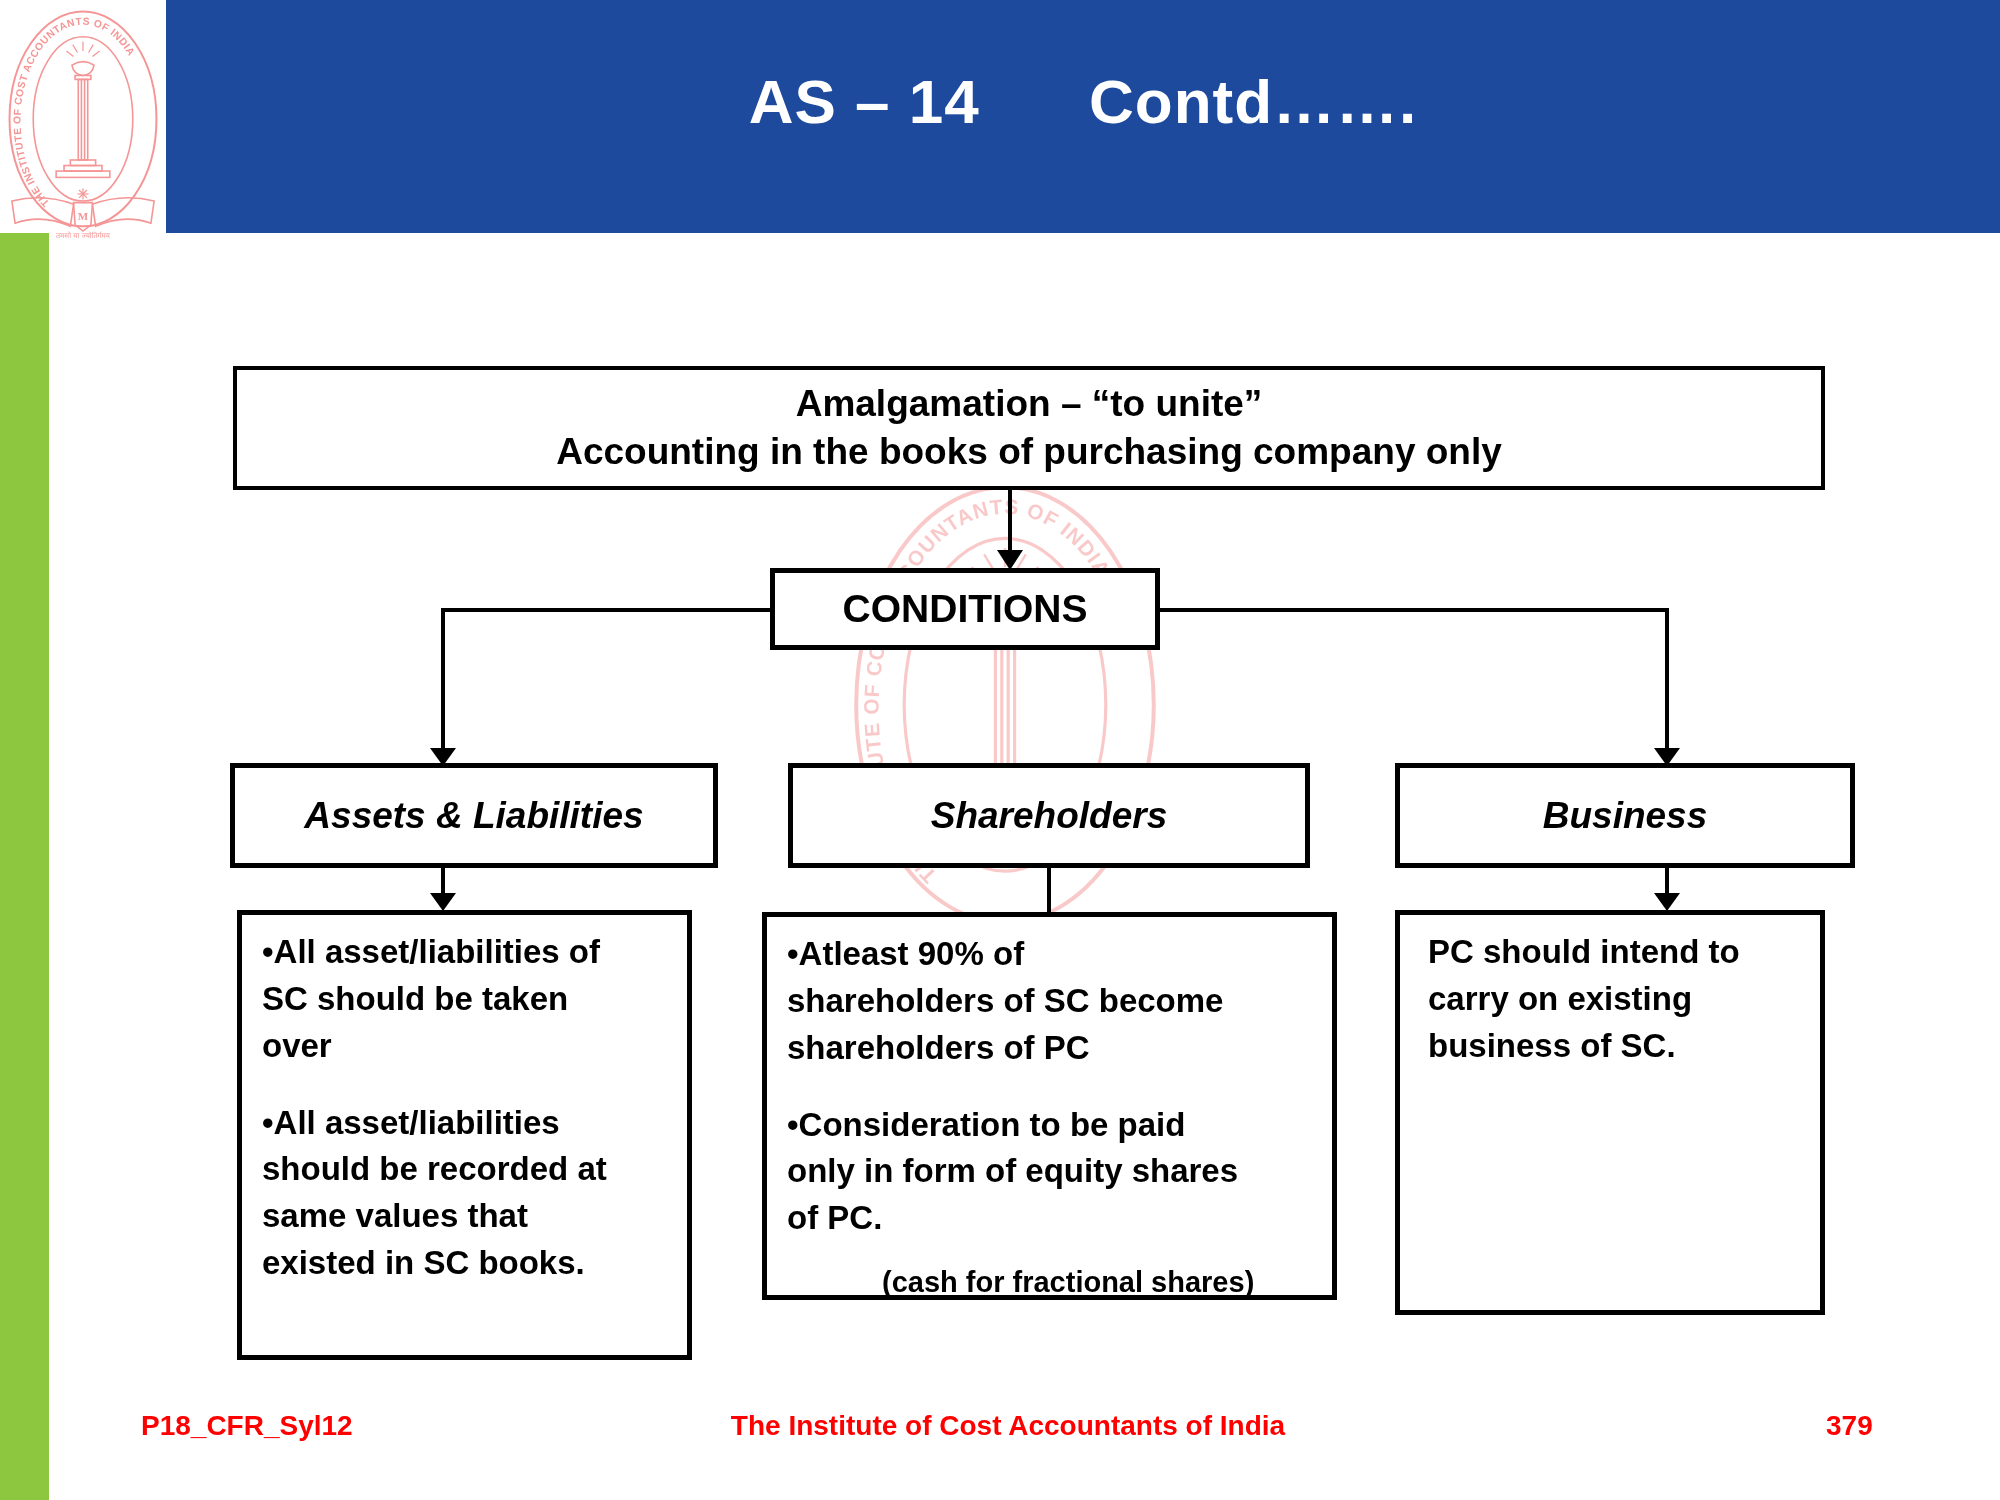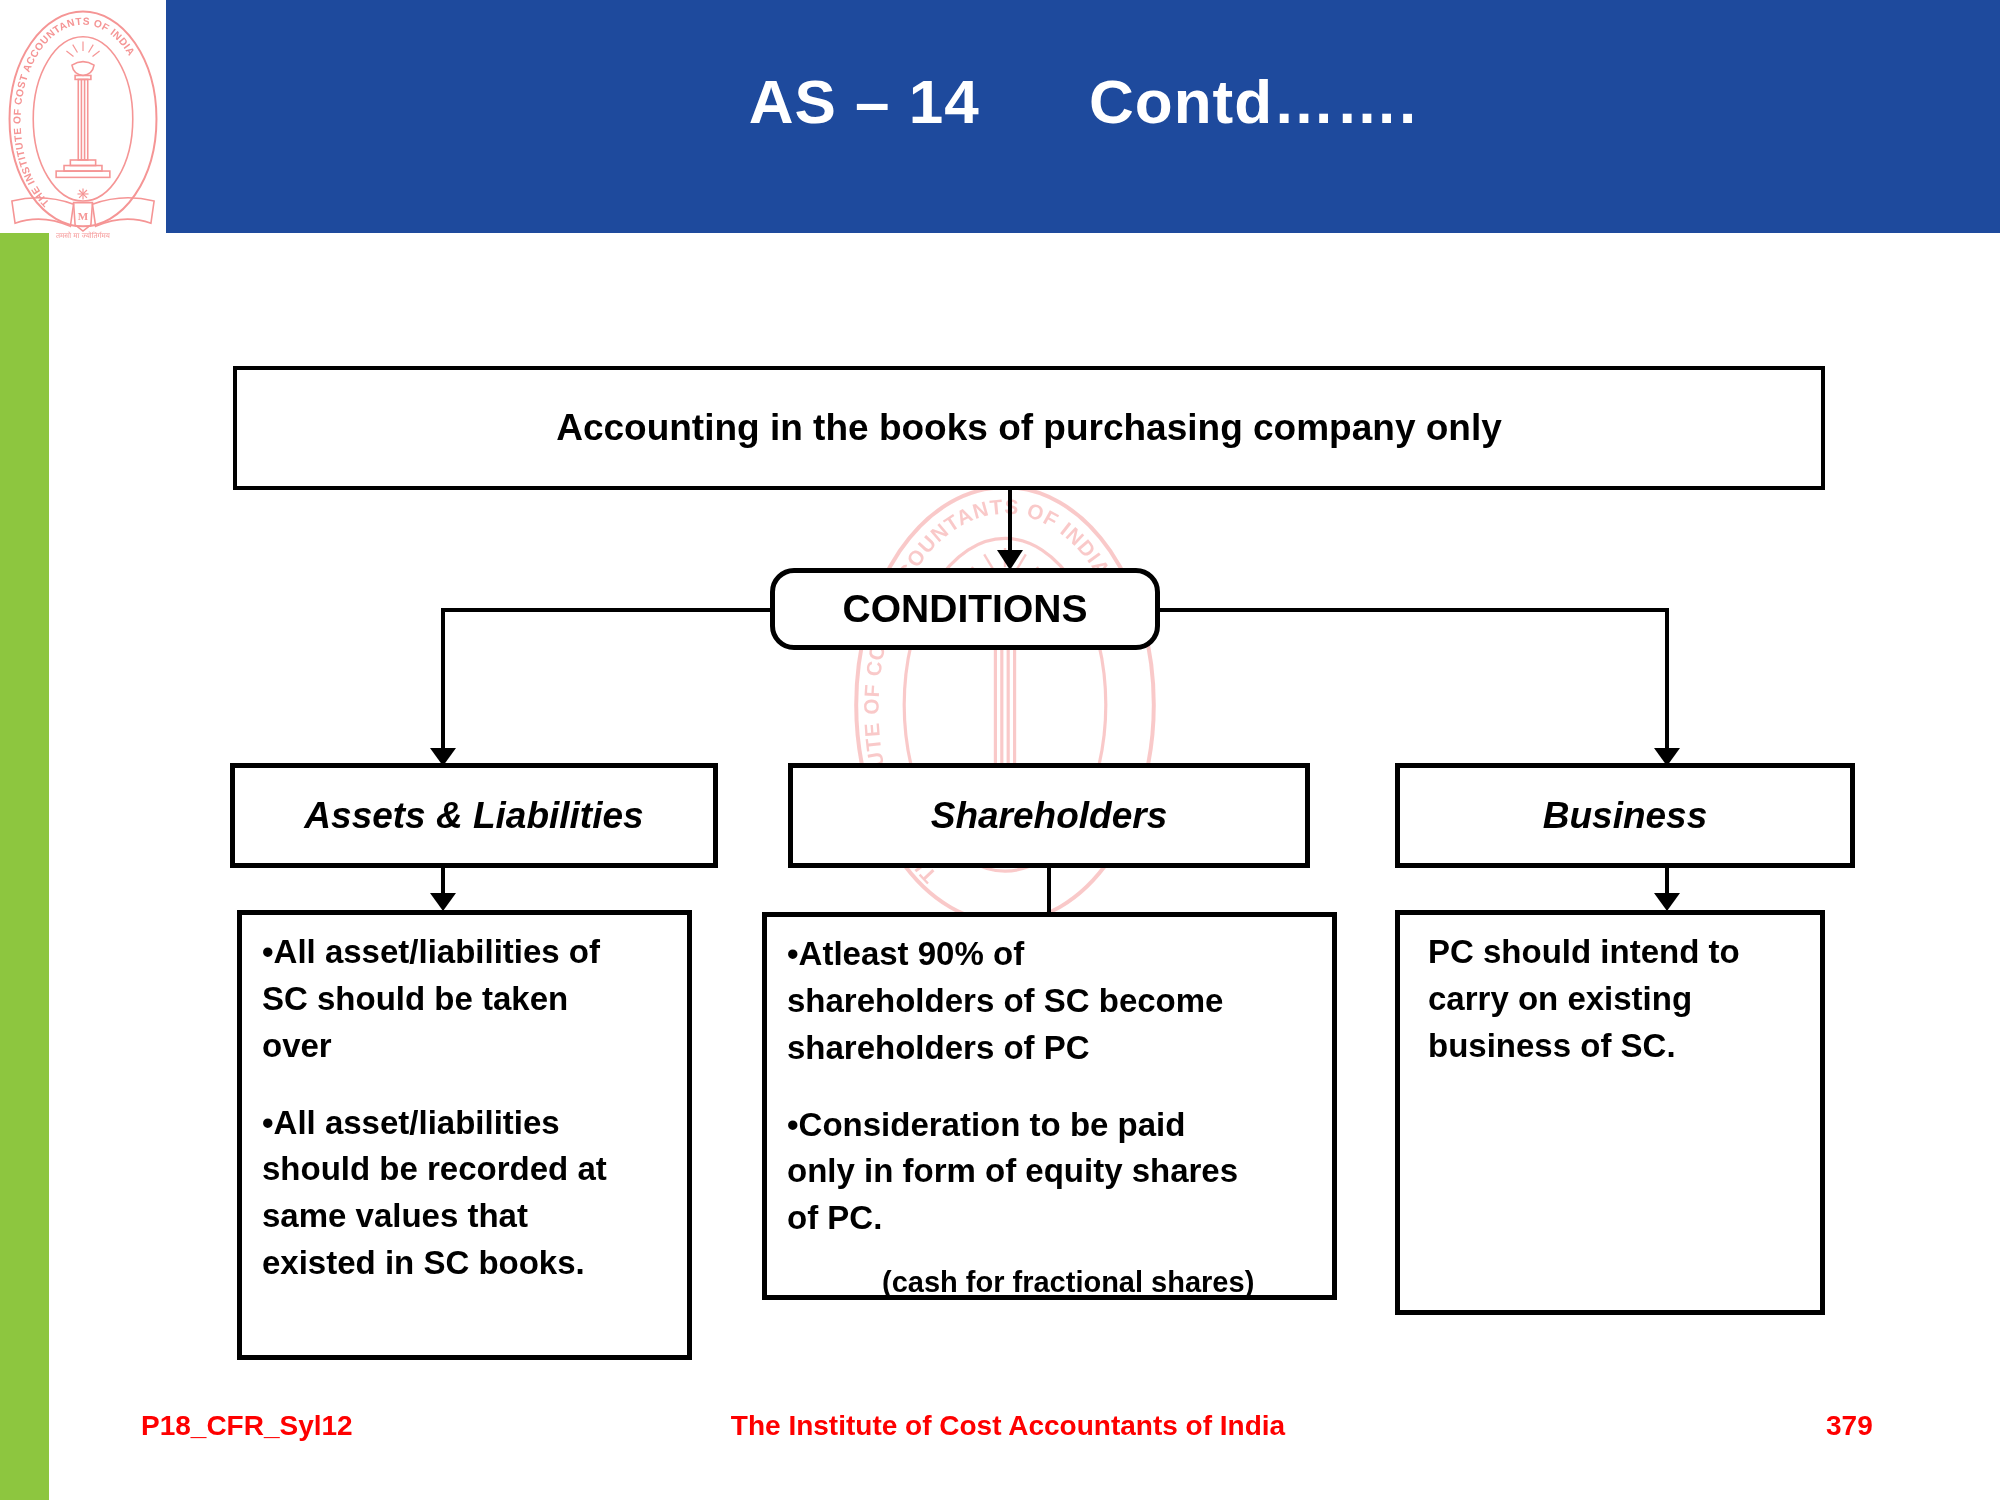--- a/index.html
+++ b/index.html
@@ -24,21 +24,21 @@
   .connectors{position:absolute;left:0;top:0;width:2000px;height:1500px;z-index:2;}
   .connectors polyline, .connectors line{stroke:var(--line-black);stroke-width:4;fill:none;}
   .connectors polygon{fill:var(--line-black);}
 
   
   .fbox{position:absolute;background:#ffffff;border:5px solid var(--line-black);box-sizing:border-box;z-index:3;color:#000;}
   .box-top{left:233px;top:366px;width:1592px;height:124px;border-width:4px;
     display:flex;flex-direction:column;justify-content:center;align-items:center;}
   .box-top .l1,.box-top .l2{font-size:37px;font-weight:bold;line-height:1.3;}
   .box-conditions{left:770px;top:568px;width:390px;height:82px;
-    display:flex;align-items:center;justify-content:center;font-size:39px;font-weight:bold;border-radius:24px;}
+    display:flex;align-items:center;justify-content:center;font-size:39px;font-weight:bold;}
   .hbox{top:763px;height:105px;display:flex;align-items:center;justify-content:center;
     font-size:37px;font-weight:bold;font-style:italic;}
   .hbox-1{left:230px;width:488px;}
   .hbox-2{left:788px;width:522px;}
   .hbox-3{left:1395px;width:460px;}
   .dbox{font-size:33px;font-weight:bold;line-height:1.42;padding:14px 18px 14px 20px;}
   .dbox-1{left:237px;top:910px;width:455px;height:450px;}
   .dbox-2{left:762px;top:912px;width:575px;height:388px;}
   .dbox-3{left:1395px;top:910px;width:430px;height:405px;padding-left:28px;}
   .para{white-space:pre-line;}
@@ -167,20 +167,21 @@
       <line x1="1049" y1="868" x2="1049" y2="926"></line>
       <polygon points="1036,926 1062,926 1049,945"></polygon>
     </g>
     <g>
       <line x1="1667" y1="868" x2="1667" y2="893"></line>
       <polygon points="1654,893 1680,893 1667,911"></polygon>
     </g>
   </svg>
 
   <div class="fbox box-top">
+    <div class="l1">Amalgamation – “to unite”</div>
     <div class="l2">Accounting in the books of purchasing company only</div>
   </div>
 
   <div class="fbox box-conditions">CONDITIONS</div>
 
   <div class="fbox hbox hbox-1">Assets &amp; Liabilities</div>
   <div class="fbox hbox hbox-2">Shareholders</div>
   <div class="fbox hbox hbox-3">Business</div>
 
   <div class="fbox dbox dbox-1">

